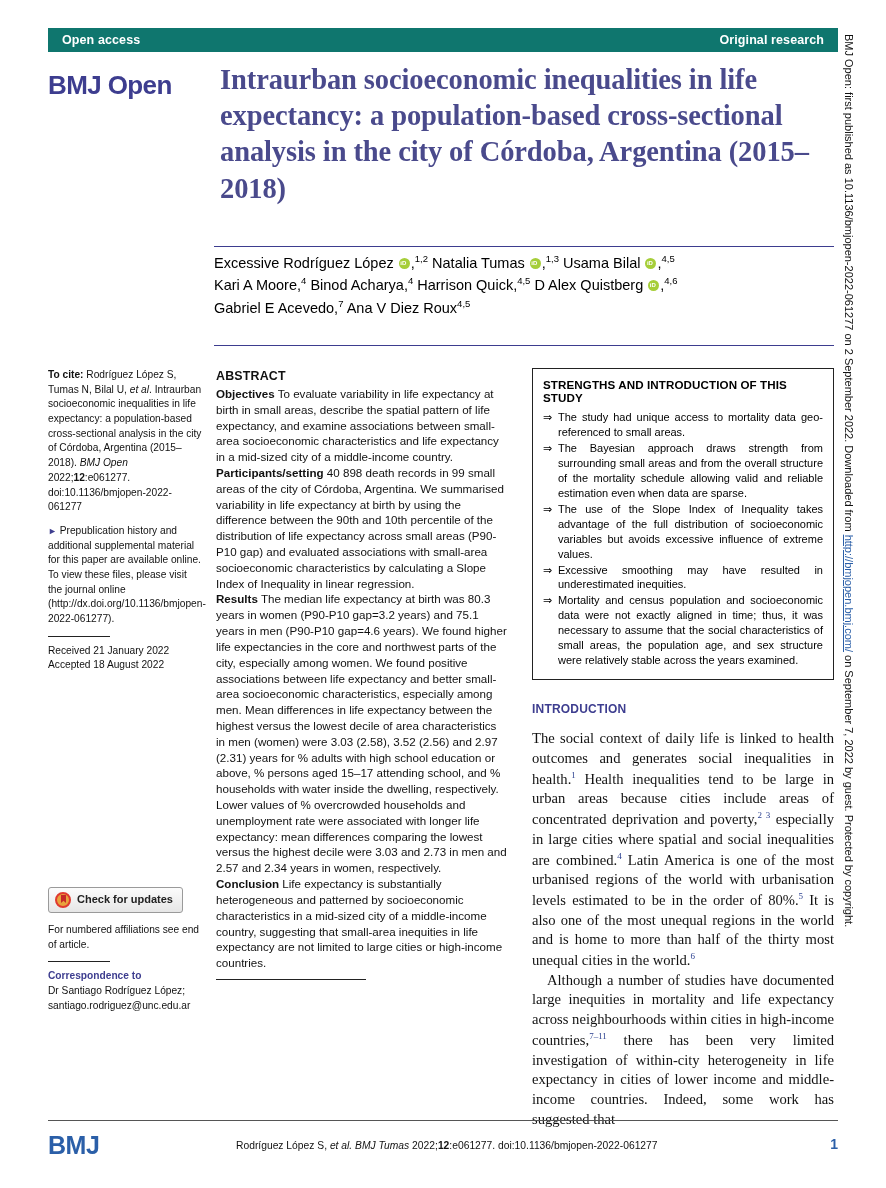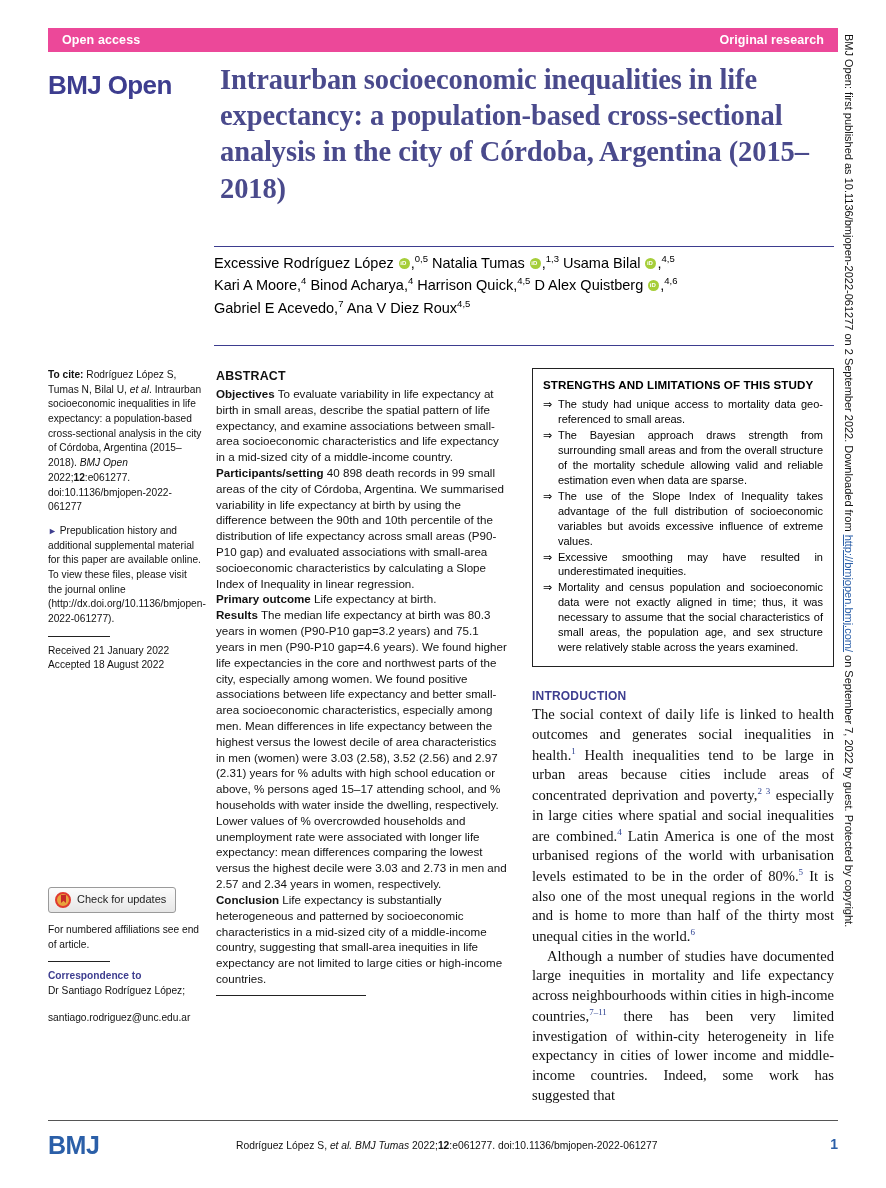--- a/index.html
+++ b/index.html
@@ -16,21 +16,21 @@
     position: absolute;
     left: 0; top: 0;
     width: 886px; height: 1188px;
   }
 
   
   .topbar {
     position: absolute;
     left: 48px; top: 28px;
     width: 790px; height: 24px;
-    background: #ec4899;
+    background: #0f766e;
     color: #ffffff;
     display: flex;
     align-items: center;
     justify-content: space-between;
     padding: 0 14px;
   }
   .topbar span {
     font-size: 12.5px;
     font-weight: bold;
     letter-spacing: 0.1px;
@@ -126,20 +126,21 @@
   .tri { color: #3d3d8f; font-size: 9px; }
 
   .check-updates {
     display: inline-flex;
     gap: 6px;
     border: 1px solid #9a9a9a;
     border-radius: 3px;
     background: linear-gradient(#fcfcfc,#e6e6e6);
     padding: 4px 9px 4px 6px;
     margin-bottom: 10px;
+    font-weight: bold;
   }
   .cu-mark {
     width: 16px; height: 16px; border-radius: 50%;
     background: #e8a33d;
     border: 2px solid #e03a2f;
     position: relative;
     display:inline-block;
   }
   .cu-mark::after {
     content: "";
@@ -194,21 +195,21 @@
     font-size: 11px;
     line-height: 1.36;
     text-align: justify;
     margin-bottom: 1px;
   }
   .sl-arrow { width: 15px; flex: 0 0 15px; }
   .sl-text { flex: 1; }
 
   .intro { margin-top: 22px; }
   .intro h3 {
-    margin: 0 0 2px 0;
+    margin: 0 0 13px 0;
     font-size: 12px;
     font-weight: bold;
     color: #3d3d8f;
     letter-spacing: 0.2px;
   }
   .intro p {
     margin: 0;
     font-family: "Liberation Serif", serif;
     font-size: 14.6px;
     line-height: 1.355;
@@ -277,21 +278,21 @@
 
   <div class="masthead">
     <div class="journal-logo">BMJ Open</div>
     <div class="article-title">Intraurban socioeconomic inequalities in life expectancy: a population-based cross-sectional analysis in the city of Córdoba, Argentina (2015–2018)</div>
   </div>
 
   <div class="rule-top"></div>
 
   <div class="authors">
     <span>Excessive Rodríguez López</span>
-    <span class="orcid"></span><span>,</span><sup>0,5</sup>
+    <span class="orcid"></span><span>,</span><sup>1,2</sup>
     <span>Natalia Tumas</span>
     <span class="orcid"></span><span>,</span><sup>1,3</sup>
     <span>Usama Bilal</span>
     <span class="orcid"></span><span>,</span><sup>4,5</sup><br>
     <span>Kari A Moore,</span><sup>4</sup>
     <span>Binod Acharya,</span><sup>4</sup>
     <span>Harrison Quick,</span><sup>4,5</sup>
     <span>D Alex Quistberg</span>
     <span class="orcid"></span><span>,</span><sup>4,6</sup><br>
     <span>Gabriel E Acevedo,</span><sup>7</sup>
@@ -316,37 +317,36 @@
 
     <div class="check-updates">
       <span class="cu-mark"></span>
       <span class="cu-label">Check for updates</span>
     </div>
     <p>For numbered affiliations see end of article.</p>
     <div class="hr-small"></div>
     <p style="margin-bottom:0">
       <span class="corr-head">Correspondence to</span>
     </p>
-    <p style="margin-bottom:12px">Dr Santiago Rodríguez López;</p>
+    <p style="margin-bottom:0">Dr Santiago Rodríguez López;</p>
     <p>santiago.rodriguez@unc.edu.ar</p>
   </div>
 
   <div class="col-abs">
     <h2>ABSTRACT</h2>
     <p><b>Objectives</b><span>  To evaluate variability in life expectancy at birth in small areas, describe the spatial pattern of life expectancy, and examine associations between small-area socioeconomic characteristics and life expectancy in a mid-sized city of a middle-income country.</span></p>
     <p><b>Participants/setting</b><span>  40 898 death records in 99 small areas of the city of Córdoba, Argentina. We summarised variability in life expectancy at birth by using the difference between the 90th and 10th percentile of the distribution of life expectancy across small areas (P90-P10 gap) and evaluated associations with small-area socioeconomic characteristics by calculating a Slope Index of Inequality in linear regression.</span></p>
-    <p><b>Primary outcome</b><span>  Life expectancy at birth.</span></p>
     <p><b>Results</b><span>  The median life expectancy at birth was 80.3 years in women (P90-P10 gap=3.2 years) and 75.1 years in men (P90-P10 gap=4.6 years). We found higher life expectancies in the core and northwest parts of the city, especially among women. We found positive associations between life expectancy and better small-area socioeconomic characteristics, especially among men. Mean differences in life expectancy between the highest versus the lowest decile of area characteristics in men (women) were 3.03 (2.58), 3.52 (2.56) and 2.97 (2.31) years for % adults with high school education or above, % persons aged 15–17 attending school, and % households with water inside the dwelling, respectively. Lower values of % overcrowded households and unemployment rate were associated with longer life expectancy: mean differences comparing the lowest versus the highest decile were 3.03 and 2.73 in men and 2.57 and 2.34 years in women, respectively.</span></p>
     <p><b>Conclusion</b><span>  Life expectancy is substantially heterogeneous and patterned by socioeconomic characteristics in a mid-sized city of a middle-income country, suggesting that small-area inequities in life expectancy are not limited to large cities or high-income countries.</span></p>
     <div class="abs-rule"></div>
   </div>
 
   <div class="col-right">
     <div class="sl-box">
-      <h3>STRENGTHS AND LIMITATIONS OF THIS STUDY</h3>
+      <h3>STRENGTHS AND INTRODUCTION OF THIS STUDY</h3>
       <div class="sl-item">
         <span class="sl-arrow">⇒</span>
         <span class="sl-text">The study had unique access to mortality data geo-referenced to small areas.</span>
       </div>
       <div class="sl-item">
         <span class="sl-arrow">⇒</span>
         <span class="sl-text">The Bayesian approach draws strength from surrounding small areas and from the overall structure of the mortality schedule allowing valid and reliable estimation even when data are sparse.</span>
       </div>
       <div class="sl-item">
         <span class="sl-arrow">⇒</span>

